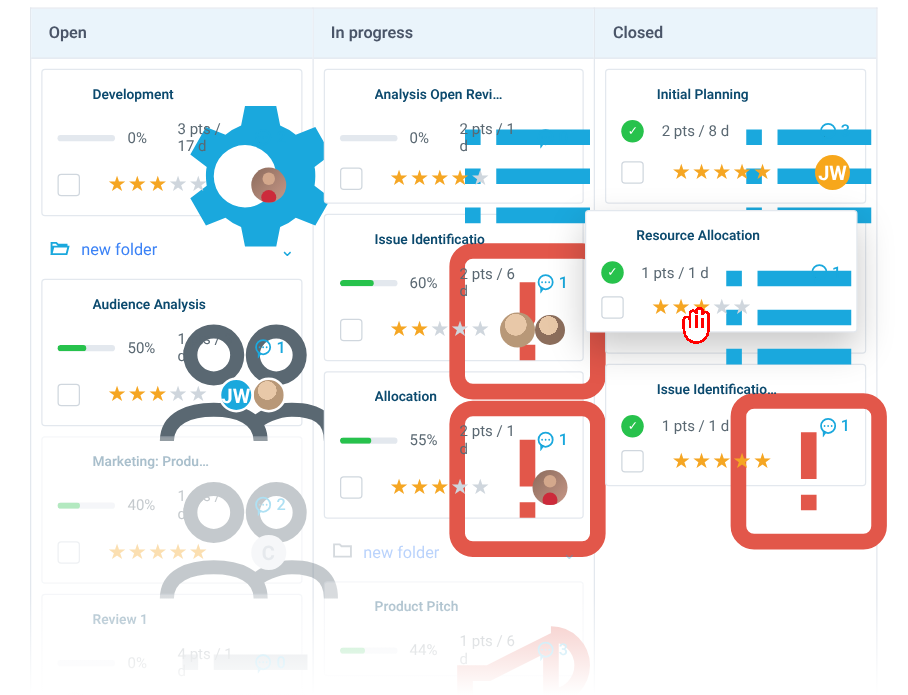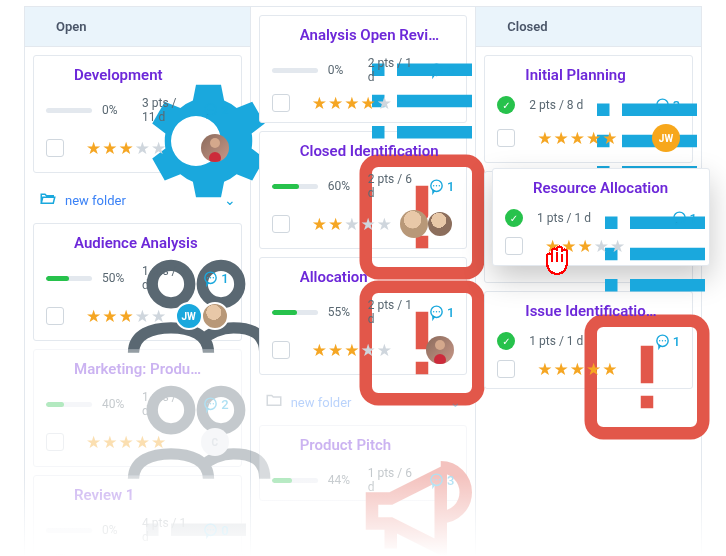--- a/index.html
+++ b/index.html
@@ -18,21 +18,21 @@
       gap: 0;
     }
     .column {
       flex: 1;
       border-top: 1px solid #e3e8ee;
       border-right: 1px solid #e3e8ee;
     }
     .column:first-child { border-left: 1px solid #e3e8ee; }
     .col-header {
       background: #eaf4fb;
-      padding: 12px 31px;
+      padding: 12px 14px;
       font-size: 13px;
       font-weight: 600;
       color: #4a5568;
       border-bottom: 1px solid #e3e8ee;
     }
     .col-body { padding: 8px; }
     .card {
       border: 1px solid #e3e8ee;
       border-radius: 3px;
       background: #fff;
@@ -41,23 +41,23 @@
     }
     .card.faded { opacity: 0.35; }
     .card-title-row {
       display: flex;
       align-items: center;
       gap: 10px;
       padding: 10px 12px 8px;
     }
     .card-icon { width: 18px; height: 18px; flex-shrink: 0; }
     .card-title {
-      font-size: 15px;
+      font-size: 11px;
       font-weight: 600;
-      color: #6d28d9;
+      color: #0c4a6e;
       white-space: nowrap;
       overflow: hidden;
       text-overflow: ellipsis;
       flex: 1;
     }
     .card-meta {
       display: flex;
       align-items: center;
       gap: 10px;
       padding: 4px 12px 6px;
@@ -117,21 +117,21 @@
     .avatar {
       width: 28px;
       height: 28px;
       border-radius: 50%;
       flex-shrink: 0;
       background: #aaa;
       display: flex;
       align-items: center;
       justify-content: center;
       color: #fff;
-      font-size: 10px;
+      font-size: 16px;
       font-weight: 700;
       text-align: right;
     }
     .avatar.photo1 { background: linear-gradient(135deg,#8b6b5c,#c89888); position: relative; overflow: hidden; }
     .avatar.photo1::after { content:""; position:absolute; top:18px; left:8px; width:12px; height:12px; border-radius:50%; background:#cc2b3b;}
     .avatar.photo1::before { content:""; position:absolute; top:4px; left:9px; width:10px; height:10px; border-radius:50%; background:#d4a88c;}
     .avatar.photo2 { background: radial-gradient(circle at 45% 35%, #e8c8a8 36%, #b89878 37%); }
     .avatar.photo3 { background: radial-gradient(circle at 45% 35%, #e8c8a8 36%, #8c6e5c 37%); }
     .avatar.gray { background: #e6eaef; color:#b9c2cc; }
     .avatar.jw { background: #f7a71b; }
@@ -162,21 +162,21 @@
     .chevron { color: #1aa8dd; font-size: 14px; }
     .bottom-fade {
       position: absolute;
       bottom: 0; left: 0; right: 0;
       height: 80px;
       background: linear-gradient(to bottom, rgba(255,255,255,0), #fff);
       pointer-events: none;
     }
     .drag-card {
       position: absolute;
-      left: 492px;
+      left: 468px;
       top: 168px;
       width: 218px;
       background: #fff;
       border-radius: 3px;
       box-shadow: 0 12px 30px rgba(0,0,0,0.22);
       z-index: 100;
     }
     .cursor {
       position: absolute;
       left: 540px;
@@ -231,21 +231,21 @@
           <span class="card-icon"><svg>
                 <use href="#gear"></use>
               </svg></span>
           <span class="card-title">Development</span>
         </div>
         <div class="card-meta">
           <div class="progress-bar">
               <div class="progress-fill" style="width:0%"></div>
             </div>
           <span class="progress-pct">0%</span>
-          <span class="card-pts">3 pts / 11 d</span>
+          <span class="card-pts">3 pts / 17 d</span>
           <span class="comment-badge">
               <svg>
                 <use href="#comment"></use>
               </svg>
               <span class="comment-count">2</span>
             </span>
         </div>
         <div class="card-bottom">
           <div class="checkbox"></div>
           <div class="stars">
@@ -357,20 +357,21 @@
         <div class="card-bottom">
 
           <div class="avatar photo2"></div>
         </div>
       </div>
 
     </div>
   </div>
 
   <div class="column">
+    <div class="col-header">In progress</div>
     <div class="col-body">
 
       <div class="card">
         <div class="card-title-row">
           <span class="card-icon" style="color:#1aa8dd"><svg>
                 <use href="#list"></use>
               </svg></span>
           <span class="card-title">Analysis Open Revi…</span>
         </div>
         <div class="card-meta">
@@ -396,21 +397,21 @@
               <span class="star empty">★</span>
             </div>
         </div>
       </div>
 
       <div class="card">
         <div class="card-title-row">
           <span class="card-icon"><svg>
                 <use href="#alert"></use>
               </svg></span>
-          <span class="card-title">Closed Identification</span>
+          <span class="card-title">Issue Identificatio</span>
         </div>
         <div class="card-meta">
           <div class="progress-bar">
               <div class="progress-fill" style="width:60%"></div>
             </div>
           <span class="progress-pct">60%</span>
           <span class="card-pts">2 pts / 6 d</span>
           <span class="comment-badge">
               <svg>
                 <use href="#comment"></use>

